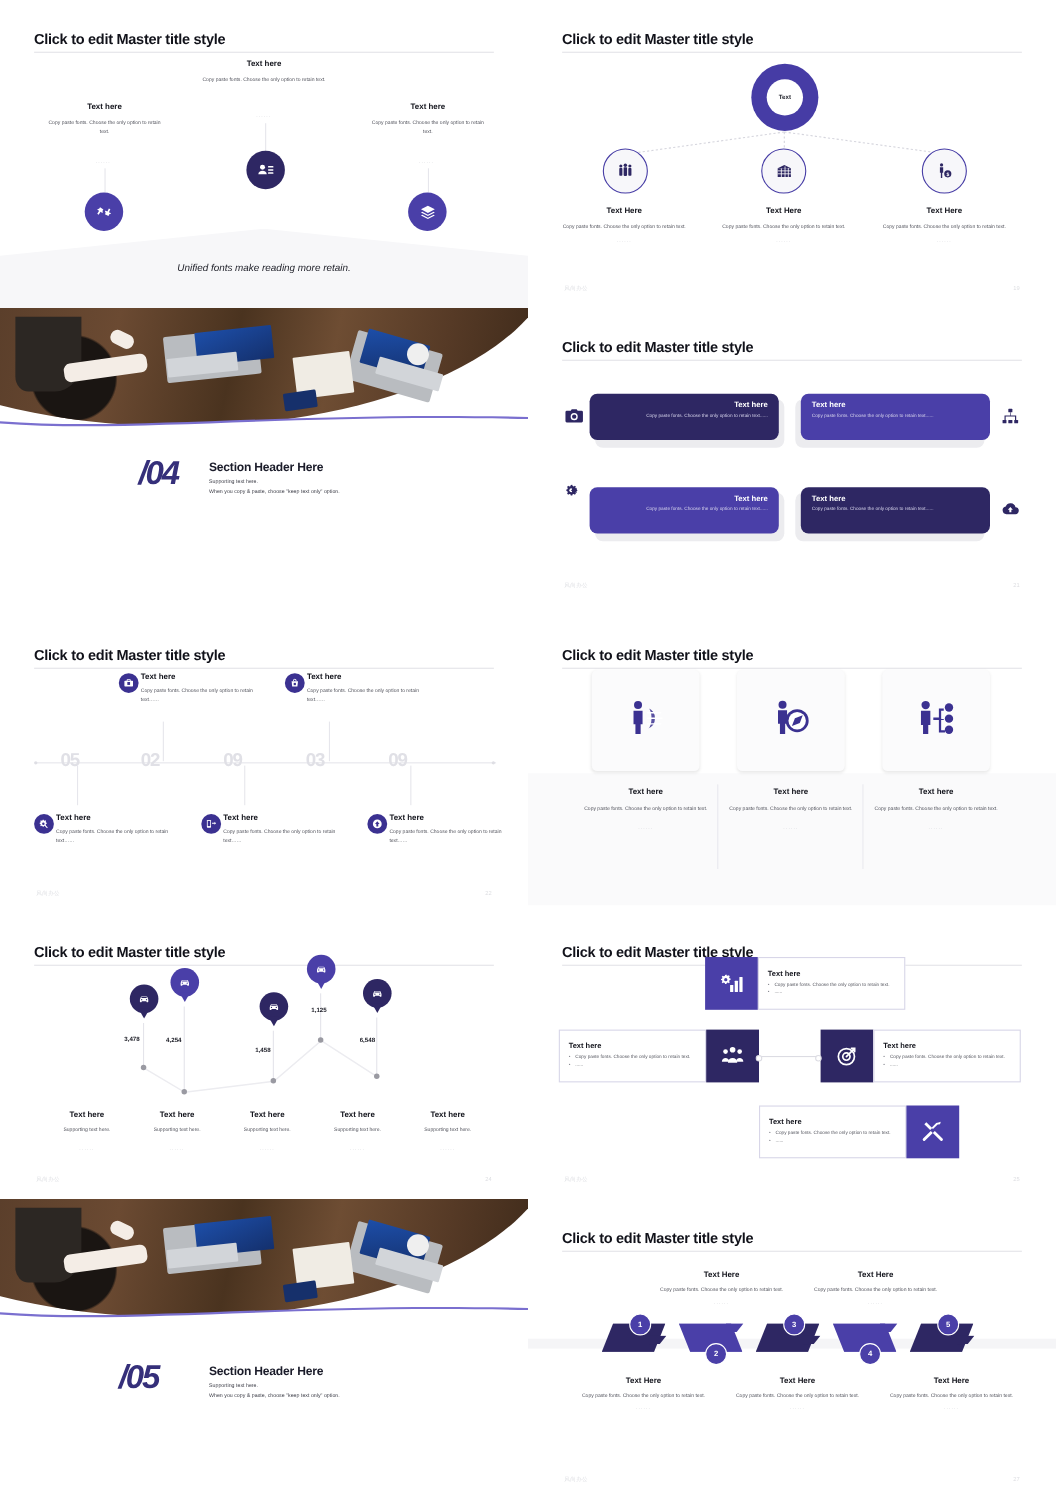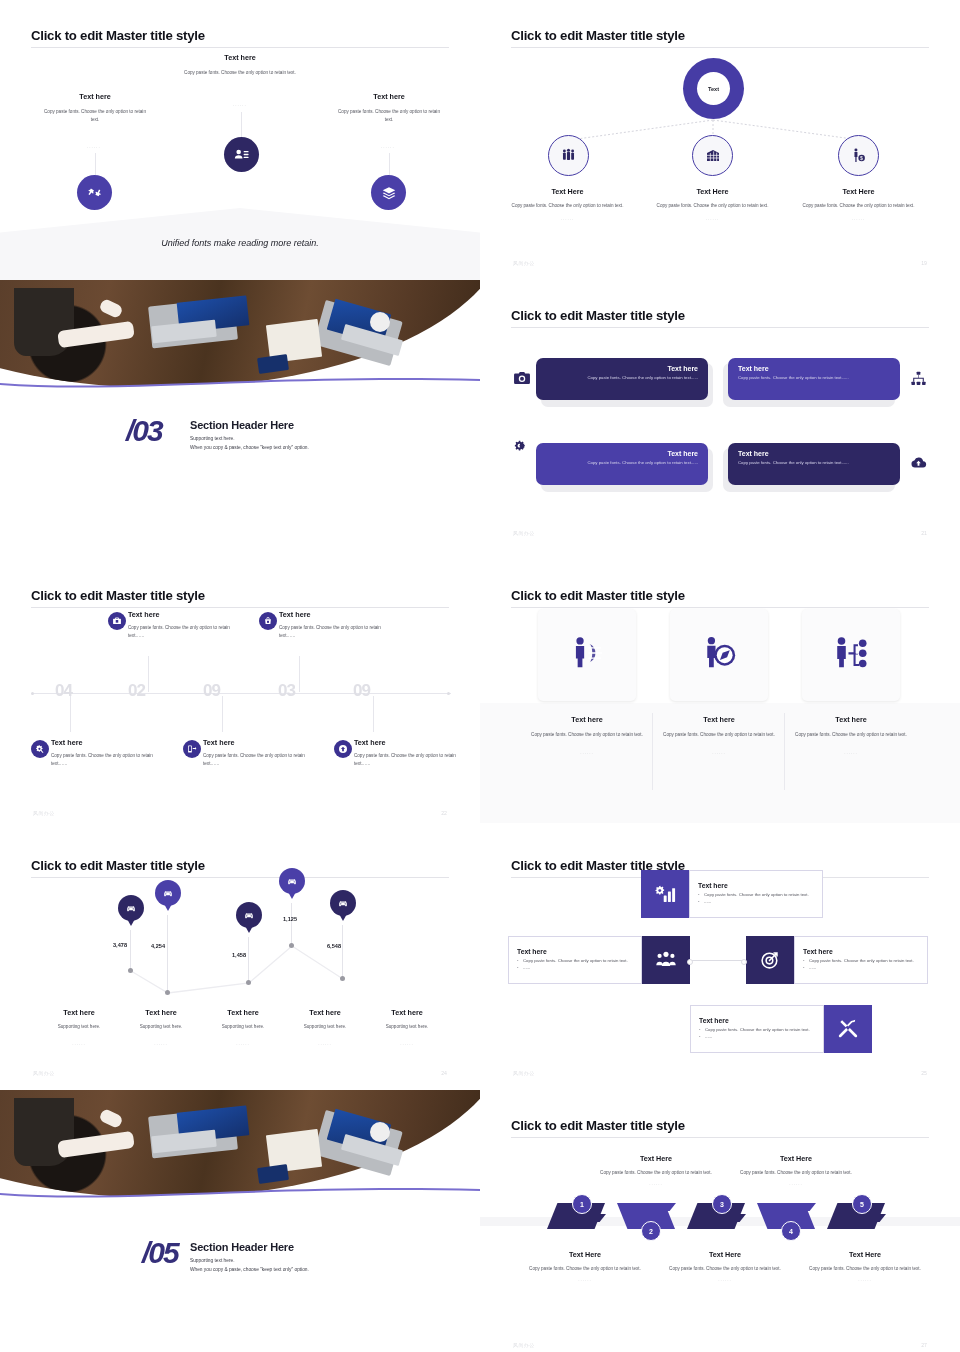--- a/index.html
+++ b/index.html
@@ -368,21 +368,21 @@
       <div class="phone" style="left:258px;top:76px;width:30px;height:16px;transform:rotate(-8deg)"></div>
       <div class="cup" style="left:370px;top:32px;width:20px;height:20px"></div>
       <div class="sec-stripe">
         <svg width="480" height="16" viewBox="0 0 480 16" preserveAspectRatio="none">
           <path d="M0,9 C120,18 260,0 480,5 L480,16 L0,16 Z" fill="#7a6fcf"></path>
           <path d="M0,11 C120,20 260,2 480,7 L480,16 L0,16 Z" fill="#ffffff"></path>
         </svg>
       </div>
     </div>
 
-    <div class="secnum" style="left:126px;top:134px">/03</div>
+    <div class="secnum" style="left:126px;top:134px">/04</div>
     <div class="sech" style="left:190px;top:139px;width:240px">
       <div class="t">Section Header Here</div>
       <div class="s">Supporting text here.</div>
       <div class="s" style="margin-top:1px">When you copy &amp; paste, choose "keep text only" option.</div>
     </div>
   </div>
 
   <div class="slide h270">
     <div class="stitle">Click to edit Master title style</div>
     <div class="srule"></div>
@@ -454,21 +454,21 @@
   </div>
 
   <div class="slide h270">
     <div class="stitle">Click to edit Master title style</div>
     <div class="srule"></div>
 
     <div class="tl-line"></div>
     <div class="tl-endcap" style="left:31px"></div>
     <div class="tl-endcap" style="left:447px"></div>
 
-    <div class="tl-num" style="left:55px">04</div>
+    <div class="tl-num" style="left:55px">05</div>
     <div class="tl-num" style="left:128px">02</div>
     <div class="tl-num" style="left:203px">09</div>
     <div class="tl-num" style="left:278px">03</div>
     <div class="tl-num" style="left:353px">09</div>
 
     <div class="tl-stem" style="left:148px;top:96px;height:36px;background:#e6e6ec"></div>
     <div class="tl-ic" style="left:108px;top:52px">
       <svg width="10" height="10" viewBox="0 0 24 24" fill="#fff">
           <path d="M9 3.6h6a1.4 1.4 0 011.4 1.4v1.6H20a1.4 1.4 0 011.4 1.4v10A1.4 1.4 0 0120 19.4H4A1.4 1.4 0 012.6 18V8a1.4 1.4 0 011.4-1.4h3.6V5A1.4 1.4 0 019 3.6zm.6 3h4.8V5.4H9.6z"></path>
           <rect x="9" y="9.6" width="6" height="6.4" fill="#3b3191"></rect>
@@ -811,21 +811,21 @@
       <div class="phone" style="left:258px;top:76px;width:30px;height:16px;transform:rotate(-8deg)"></div>
       <div class="cup" style="left:370px;top:32px;width:20px;height:20px"></div>
       <div class="sec-stripe">
         <svg width="480" height="16" viewBox="0 0 480 16" preserveAspectRatio="none">
           <path d="M0,9 C120,18 260,0 480,5 L480,16 L0,16 Z" fill="#7a6fcf"></path>
           <path d="M0,11 C120,20 260,2 480,7 L480,16 L0,16 Z" fill="#ffffff"></path>
         </svg>
       </div>
     </div>
 
-    <div class="secnum" style="left:142px;top:146px">/05</div>
+    <div class="secnum" style="left:108px;top:146px">/05</div>
     <div class="sech" style="left:190px;top:151px;width:240px">
       <div class="t">Section Header Here</div>
       <div class="s">Supporting text here.</div>
       <div class="s" style="margin-top:1px">When you copy &amp; paste, choose "keep text only" option.</div>
     </div>
   </div>
 
   <div class="slide h272">
     <div class="stitle">Click to edit Master title style</div>
     <div class="srule"></div>

